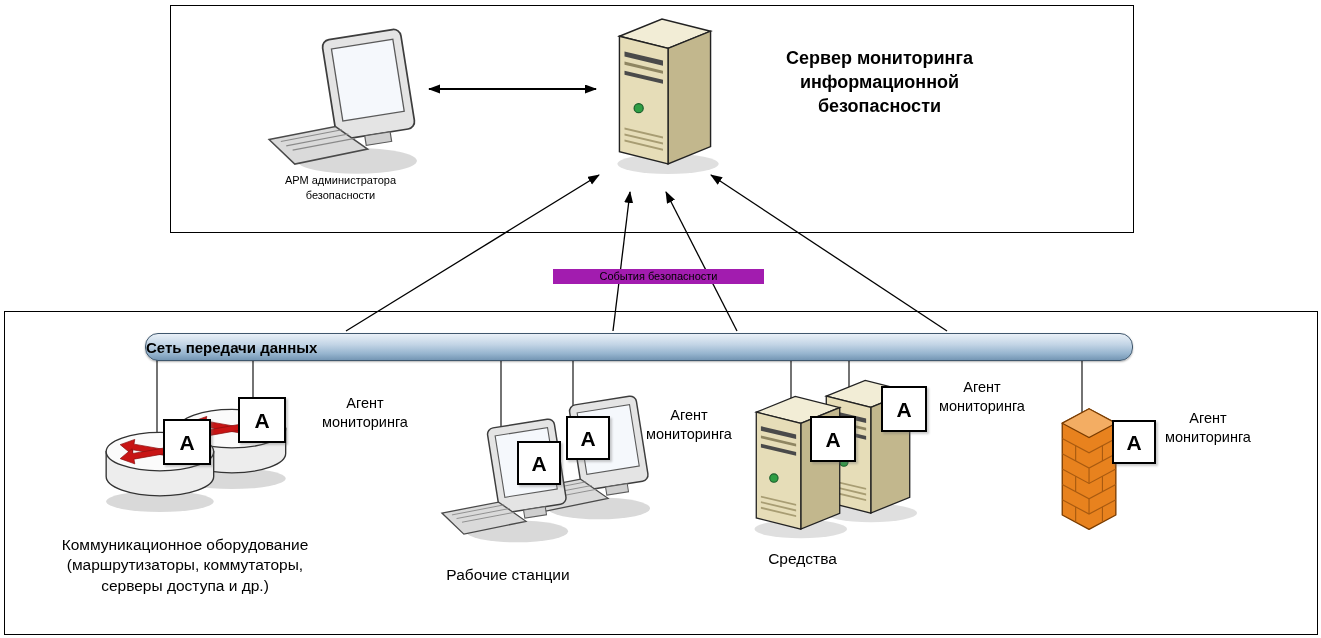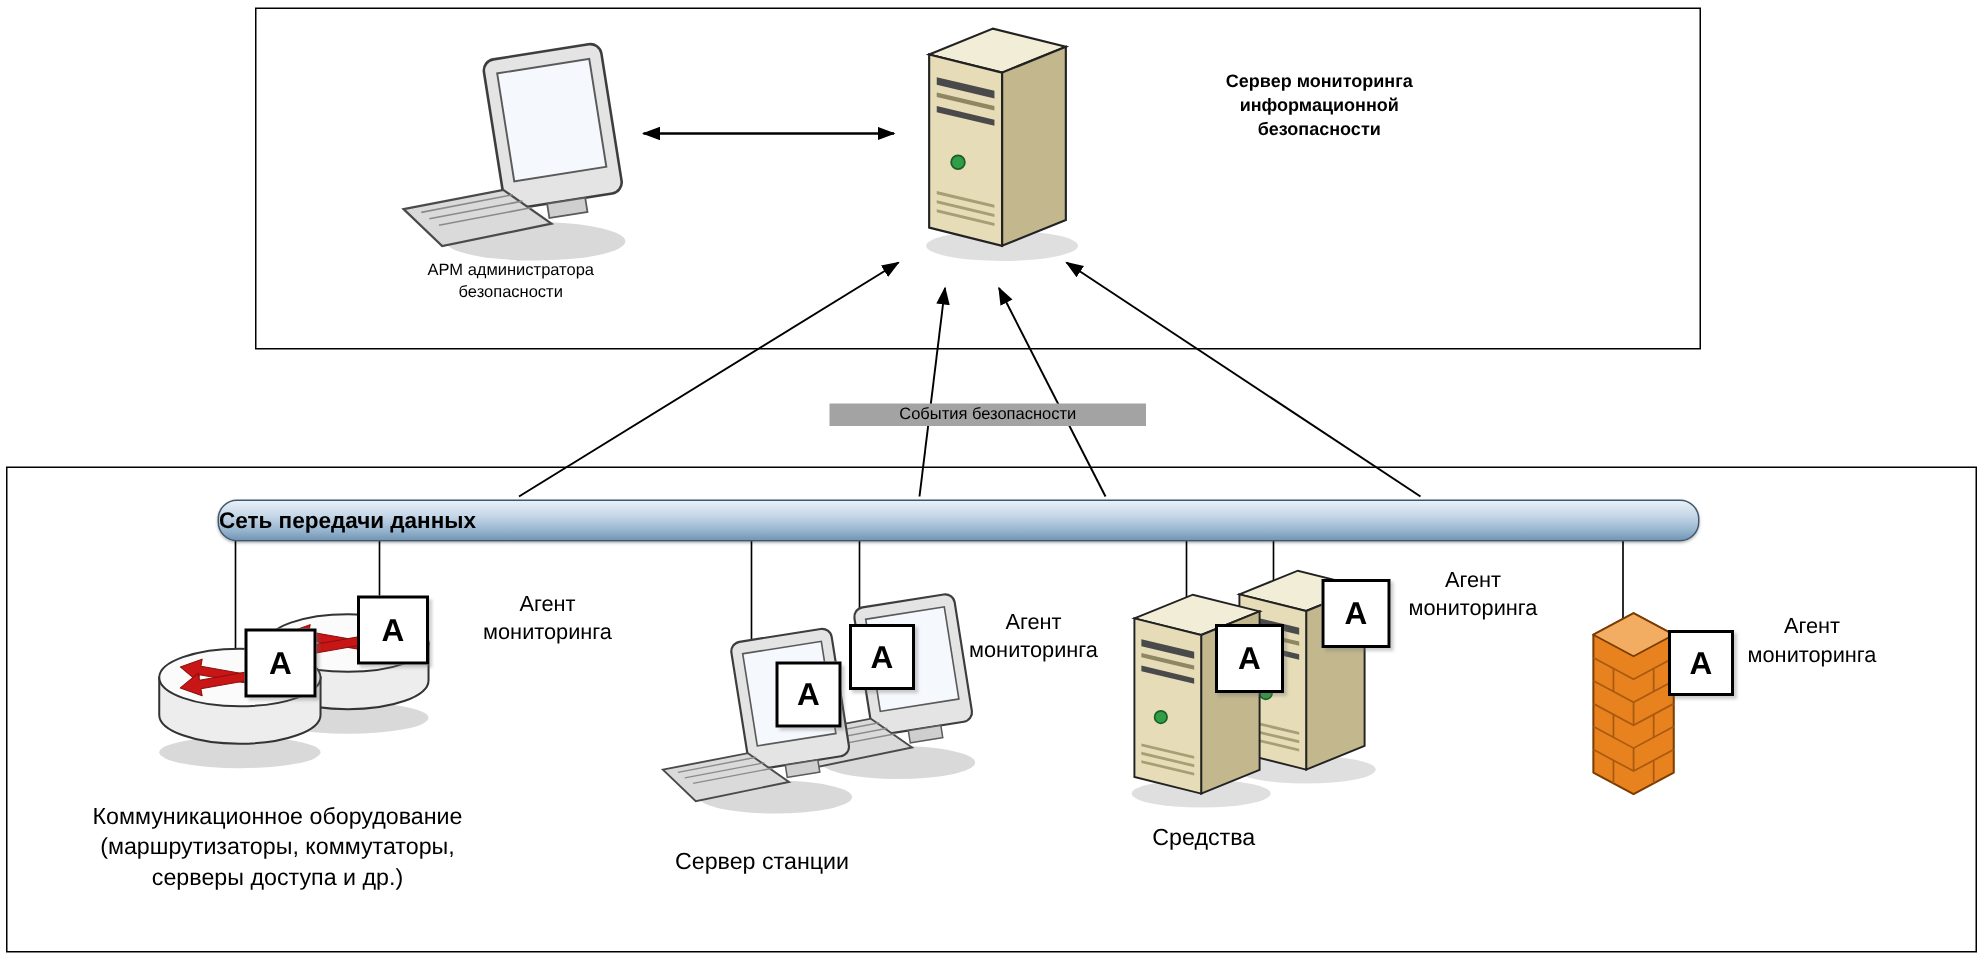--- a/index.html
+++ b/index.html
@@ -7,24 +7,24 @@
           font-family:"Liberation Sans","DejaVu Sans",sans-serif;color:#000}
   .abs{position:absolute}
   .frame{position:absolute;border:1.6px solid #000;background:transparent}
   .overlay{position:absolute;left:0;top:0;pointer-events:none}
   .bus{position:absolute;display:flex;align-items:center;justify-content:flex-start;
        border:1px solid #3f576d;border-radius:13px;
        background:linear-gradient(to bottom,#e9f0f7 0%,#c3d5e6 40%,#97b5cf 75%,#7496b4 100%);
        box-shadow:0 1px 2px rgba(0,0,0,.3)}
   .bus span{font-weight:bold;font-size:15px}
   .label{position:absolute;text-align:center;white-space:pre-line;font-size:11px;line-height:1.32}
-  .title{font-size:12px;font-weight:bold}
+  .title{font-size:18px;font-weight:bold}
   .agent-label{font-size:14.5px}
   .caption{font-size:15.5px}
-  .bg-white{background:#a3a3a3;padding:0 3px}
+  .bg-white{background:#a21caf;padding:0 3px}
   .agent-box{position:absolute;background:#fff;border:2.4px solid #000;
              display:flex;align-items:center;justify-content:center;
              font-weight:bold;font-size:21px;line-height:1;
              box-shadow:2px 2px 2px rgba(110,110,110,.35)}
 </style>
 </head>
 <body>
 
 <div class="canvas">
 
@@ -176,16 +176,16 @@
   <div class="label agent-label" style="left:634px;top:406px;width:110px">Агент
 мониторинга</div>
   <div class="label agent-label" style="left:927px;top:378px;width:110px">Агент
 мониторинга</div>
   <div class="label agent-label" style="left:1153px;top:409px;width:110px">Агент
 мониторинга</div>
 
   <div class="label caption" style="left:15px;top:535px;width:340px">Коммуникационное оборудование
 (маршрутизаторы, коммутаторы,
 серверы доступа и др.)</div>
-  <div class="label caption" style="left:418px;top:565px;width:180px">Сервер станции</div>
+  <div class="label caption" style="left:418px;top:565px;width:180px">Рабочие станции</div>
   <div class="label caption" style="left:750px;top:549px;width:105px">Средства</div>
 
 </div>
 
 </body></html>

